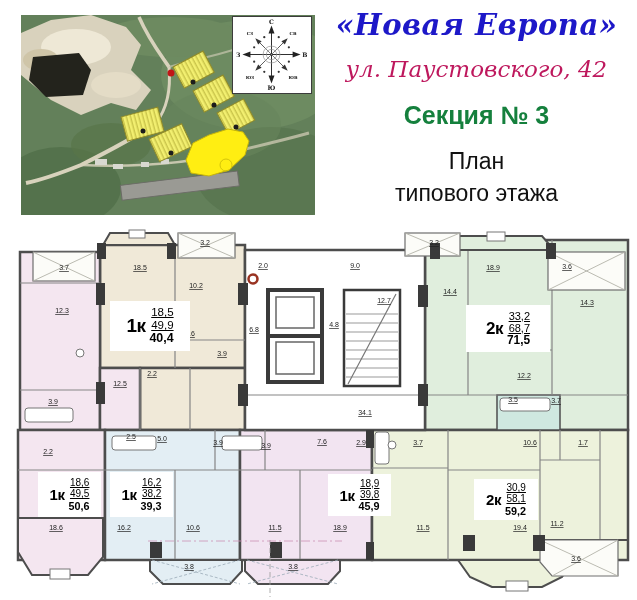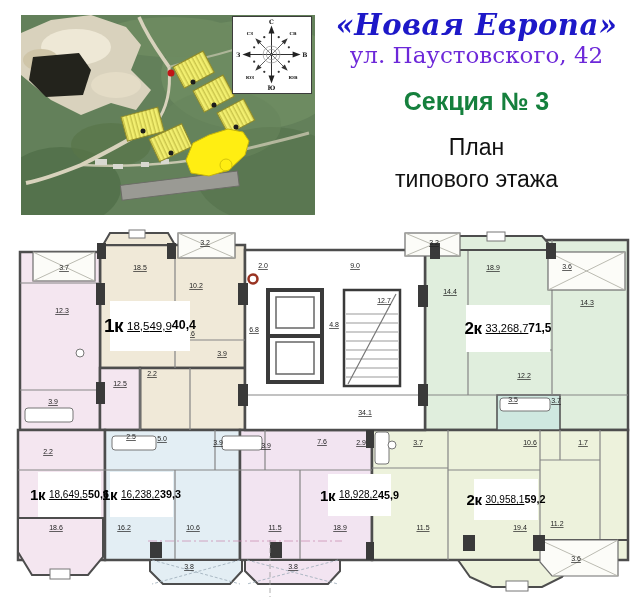--- a/index.html
+++ b/index.html
@@ -11,35 +11,35 @@
   
   .compass{position:absolute;left:232px;top:16px;width:80px;height:78px;background:#fff;
            border:1.5px solid #3c3c3c;box-sizing:border-box;}
   .compass svg{display:block;}
   .c-letter{font:bold 6.5px "DejaVu Serif",serif;fill:#111;}
   .c-letter-sm{font:bold 4.5px "DejaVu Serif",serif;fill:#222;}
   
   .titles{position:absolute;left:316px;top:8px;width:321px;text-align:center;}
   .t1{font-family:"DejaVu Serif",serif;font-style:italic;font-weight:bold;font-size:29px;
       color:#1d18c8;letter-spacing:0.5px;}
-  .t2{font-family:"DejaVu Serif",serif;font-size:23px;color:#6d28d9;}
+  .t2{font-family:"DejaVu Serif",serif;font-size:23px;color:#be185d;margin-top:14px;font-style:italic;}
   .t3{font-family:"Liberation Sans",sans-serif;font-weight:bold;font-size:25px;color:#15803d;margin-top:19px;}
   .t4{font-family:"Liberation Sans",sans-serif;font-size:23px;color:#111;margin-top:15px;line-height:1.4;}
   
   .plan{position:absolute;left:0;top:225px;width:637px;height:375px;z-index:1;}
   .room-label{font:7px "Liberation Sans",sans-serif;fill:#222;text-decoration:underline;}
   .wall-thin{stroke:#858585;stroke-width:1.2;fill:none;}
   .fixture{fill:#ffffff;stroke:#777;stroke-width:1;}
   .hatchline{stroke:#b3b3a9;stroke-width:0.9;}
   .balc-dash{stroke:#9aabb8;stroke-width:0.8;stroke-dasharray:3,2;fill:none;}
   
   .apt-box{position:absolute;z-index:2;background:#fff;display:flex;align-items:center;
            justify-content:center;box-sizing:border-box;padding:2px 4px;}
   .apt-type{font-weight:bold;color:#000;margin-right:4px;letter-spacing:-0.5px;}
-  .apt-nums{display:flex;flex-direction:row;align-items:center;color:#000;}
+  .apt-nums{display:flex;flex-direction:column;align-items:flex-end;color:#000;}
   .apt-nums .u{text-decoration:underline;}
   .apt-nums .tot{font-weight:bold;font-size:1.08em;}
   .box-lg .apt-type{font-size:19px;} .box-lg .apt-nums{font-size:11.5px;line-height:1.12;}
   .box-md .apt-type{font-size:17px;} .box-md .apt-nums{font-size:11px;line-height:1.12;}
   .box-sm .apt-type{font-size:15px;} .box-sm .apt-nums{font-size:10px;line-height:1.12;}
   
   .watermark{position:absolute;z-index:3;left:358px;top:563px;width:279px;text-align:right;
              font-family:"Liberation Serif",serif;font-weight:bold;font-size:33px;
              color:rgba(130,130,130,0.93);letter-spacing:0.5px;}
 </style>
@@ -367,21 +367,21 @@
     <span class="apt-nums">
       <span class="u">16,2</span>
       <span class="u">38,2</span>
       <span class="tot">39,3</span>
     </span>
   </div>
   <div class="apt-box box-sm" style="left:328px;top:474px;width:63px;height:42px;">
     <span class="apt-type">1к</span>
     <span class="apt-nums">
       <span class="u">18,9</span>
-      <span class="u">28,2</span>
+      <span class="u">39,8</span>
       <span class="tot">45,9</span>
     </span>
   </div>
   <div class="apt-box box-sm" style="left:474px;top:479px;width:64px;height:41px;">
     <span class="apt-type">2к</span>
     <span class="apt-nums">
       <span class="u">30,9</span>
       <span class="u">58,1</span>
       <span class="tot">59,2</span>
     </span>

